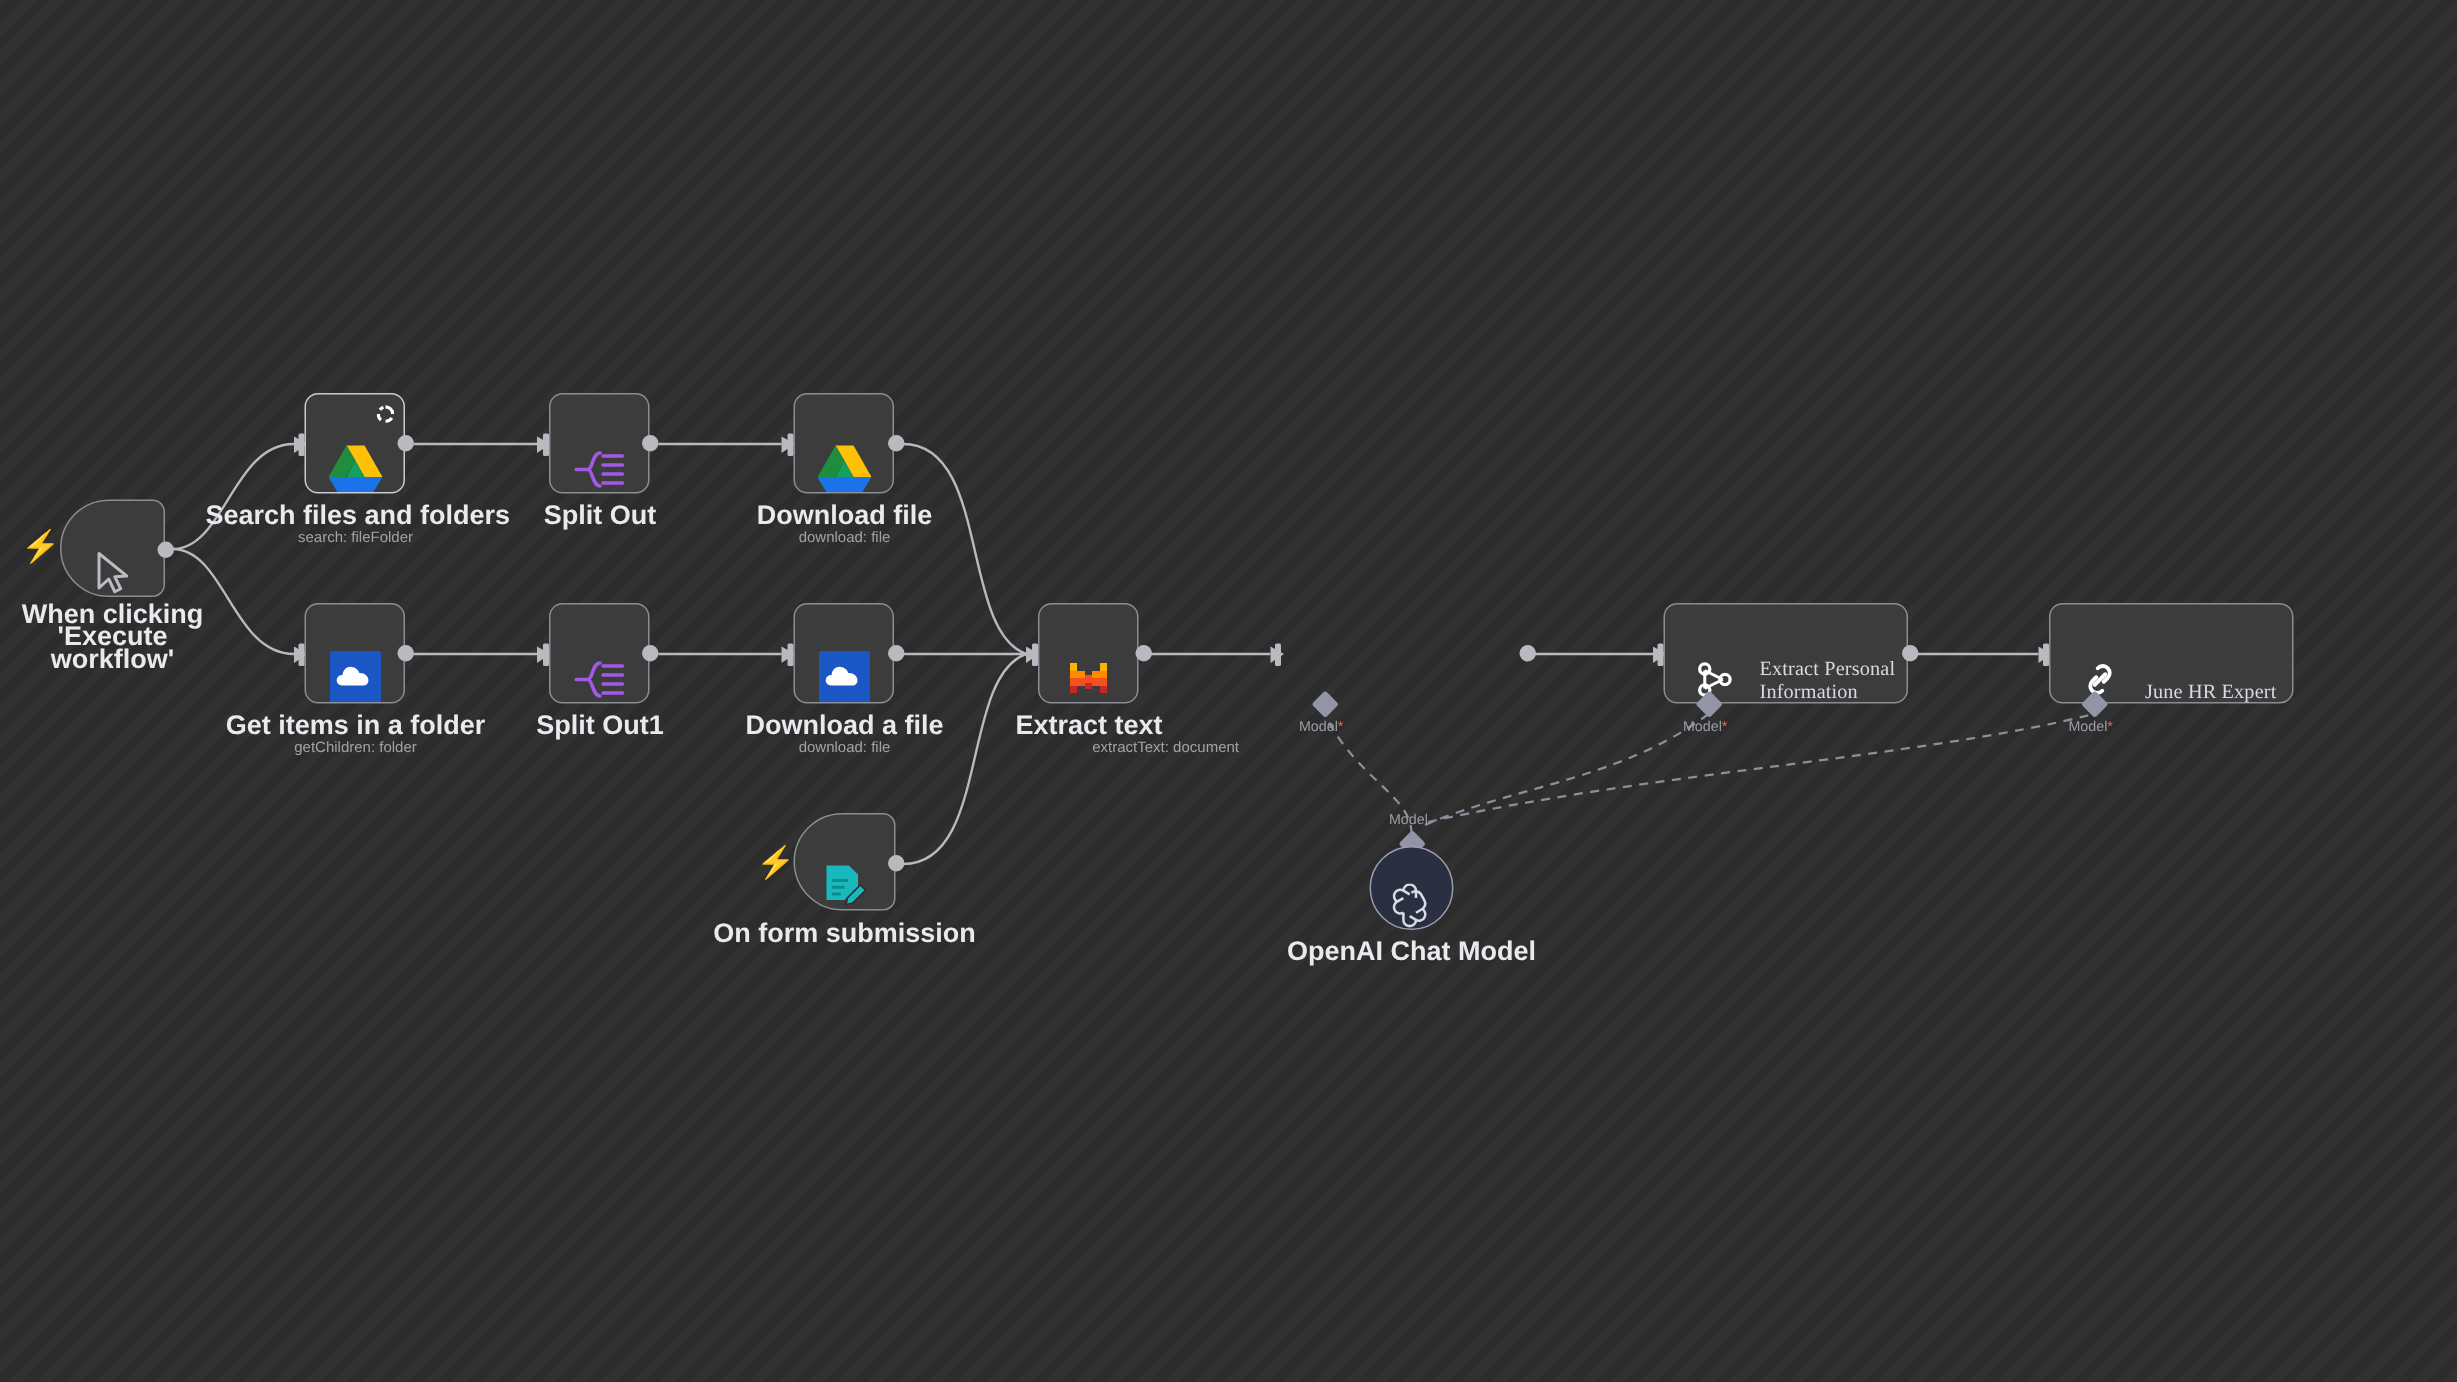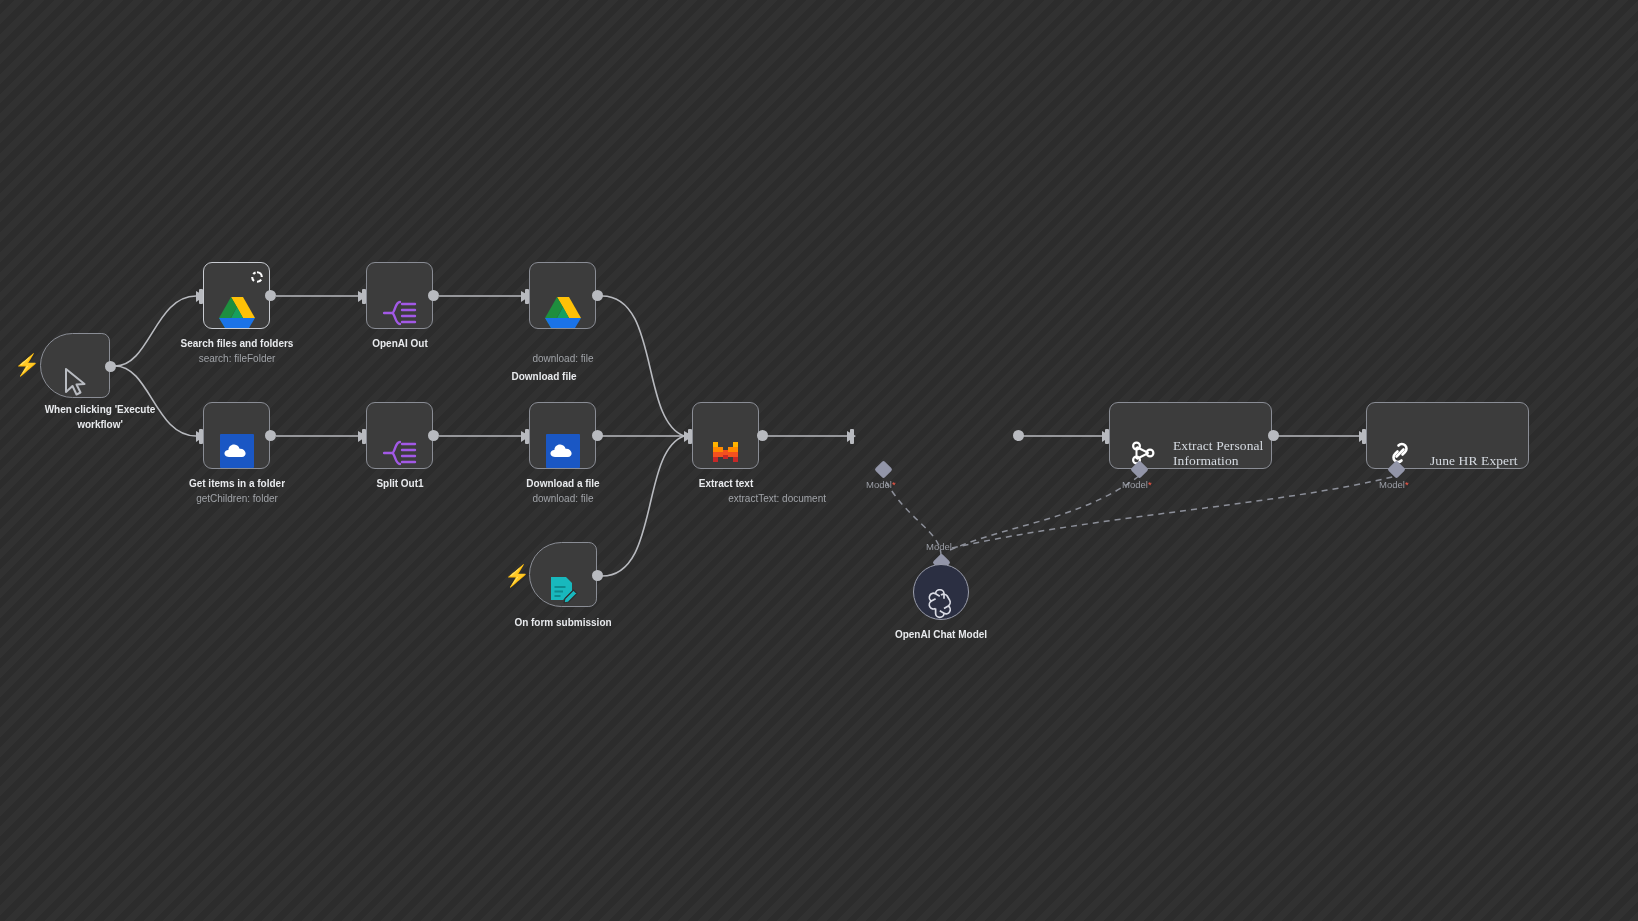--- a/index.html
+++ b/index.html
@@ -92,21 +92,21 @@
     font-size: 13.5px;
     line-height: 15px;
     letter-spacing: 0.1px;
   }
 
   
   .caption {
     position: absolute;
     text-align: center;
     color: #e8eaed;
-    font-size: 10px;
+    font-size: 18px;
     font-weight: bold;
     line-height: 15px;
     white-space: nowrap;
   }
   .caption.wrap { white-space: normal; }
   .subcaption {
     position: absolute;
     text-align: center;
     color: #a0a3a8;
     font-size: 10px;
@@ -226,21 +226,21 @@
 
   <div class="bolt" style="left:14px; top:354px;">⚡</div>
   <div class="node trigger" style="left:40px; top:333px; width:70px; height:65px;">
     <span class="node-icon">
       <svg width="26" height="30" viewBox="0 0 26 30">
         <path d="M4 2 L4 25 L10.5 19 L14.5 27.5 L18.5 25.5 L14.5 17.5 L22.5 17 Z" fill="none" stroke="#b9bcc2" stroke-width="2" stroke-linejoin="round"></path>
       </svg>
     </span>
   </div>
   <div class="port-out" style="left:105px; top:361px;"></div>
-  <div class="caption wrap" style="left:0px; top:402px; width:150px;padding-left:25px;">
+  <div class="caption wrap" style="left:0px; top:402px; width:150px;">
     <span>When clicking 'Execute</span><br>
     <span>workflow'</span>
   </div>
 
   <div class="node square selected" style="left:203px; top:262px;">
     <span class="node-icon">
       <svg width="36" height="32" viewBox="0 0 36 32">
         <polygon points="12,1 24,1 36,22 24,22" fill="#ffc107"></polygon>
         <polygon points="12,1 0,22 6,32 18,11" fill="#1e8e3e"></polygon>
         <polygon points="0,22 36,22 30,32 6,32" fill="#1a73e8"></polygon>
@@ -272,35 +272,35 @@
           <line x1="19" y1="6" x2="32" y2="6"></line>
           <line x1="19" y1="12" x2="32" y2="12"></line>
           <line x1="19" y1="18" x2="32" y2="18"></line>
           <line x1="19" y1="24" x2="32" y2="24"></line>
         </g>
       </svg>
     </span>
   </div>
   <div class="port-out" style="left:428px; top:290px;"></div>
   <div class="port-in-bar" style="left:362px; top:289px;"></div>
-  <div class="caption" style="left:300px; top:336px; width:200px;">OpenAI Out</div>
+  <div class="caption" style="left:300px; top:336px; width:200px;">Split Out</div>
 
   <div class="node square" style="left:529px; top:262px;">
     <span class="node-icon">
       <svg width="36" height="32" viewBox="0 0 36 32">
         <polygon points="12,1 24,1 36,22 24,22" fill="#ffc107"></polygon>
         <polygon points="12,1 0,22 6,32 18,11" fill="#1e8e3e"></polygon>
         <polygon points="0,22 36,22 30,32 6,32" fill="#1a73e8"></polygon>
         <polygon points="18,11 24,22 12,22" fill="#16a05d"></polygon>
       </svg>
     </span>
   </div>
   <div class="port-out" style="left:592px; top:290px;"></div>
   <div class="port-in-bar" style="left:525px; top:289px;"></div>
-  <div class="caption" style="left:444px; top:336px; width:200px;margin-top:33px;">Download file</div>
+  <div class="caption" style="left:463px; top:336px; width:200px;">Download file</div>
   <div class="subcaption" style="left:463px; top:353px; width:200px;">download: file</div>
 
   <div class="node square" style="left:203px; top:402px;">
     <span class="node-icon">
       <svg width="34" height="34" viewBox="0 0 34 34">
         <rect x="0" y="0" width="34" height="34" rx="1" fill="#1a57c4"></rect>
         <path d="M9 23 C5.5 23 4 20.8 4.6 18.6 C5.1 16.8 6.9 15.9 8.4 16.1
                  C8.5 12.6 11.3 10.3 14.4 10.6 C16.9 10.8 18.9 12.5 19.6 14.7
                  C22.6 14.3 25.3 16.4 25.6 19.1 C25.9 21.5 24.1 23 22 23 Z" fill="#ffffff"></path>
       </svg>

